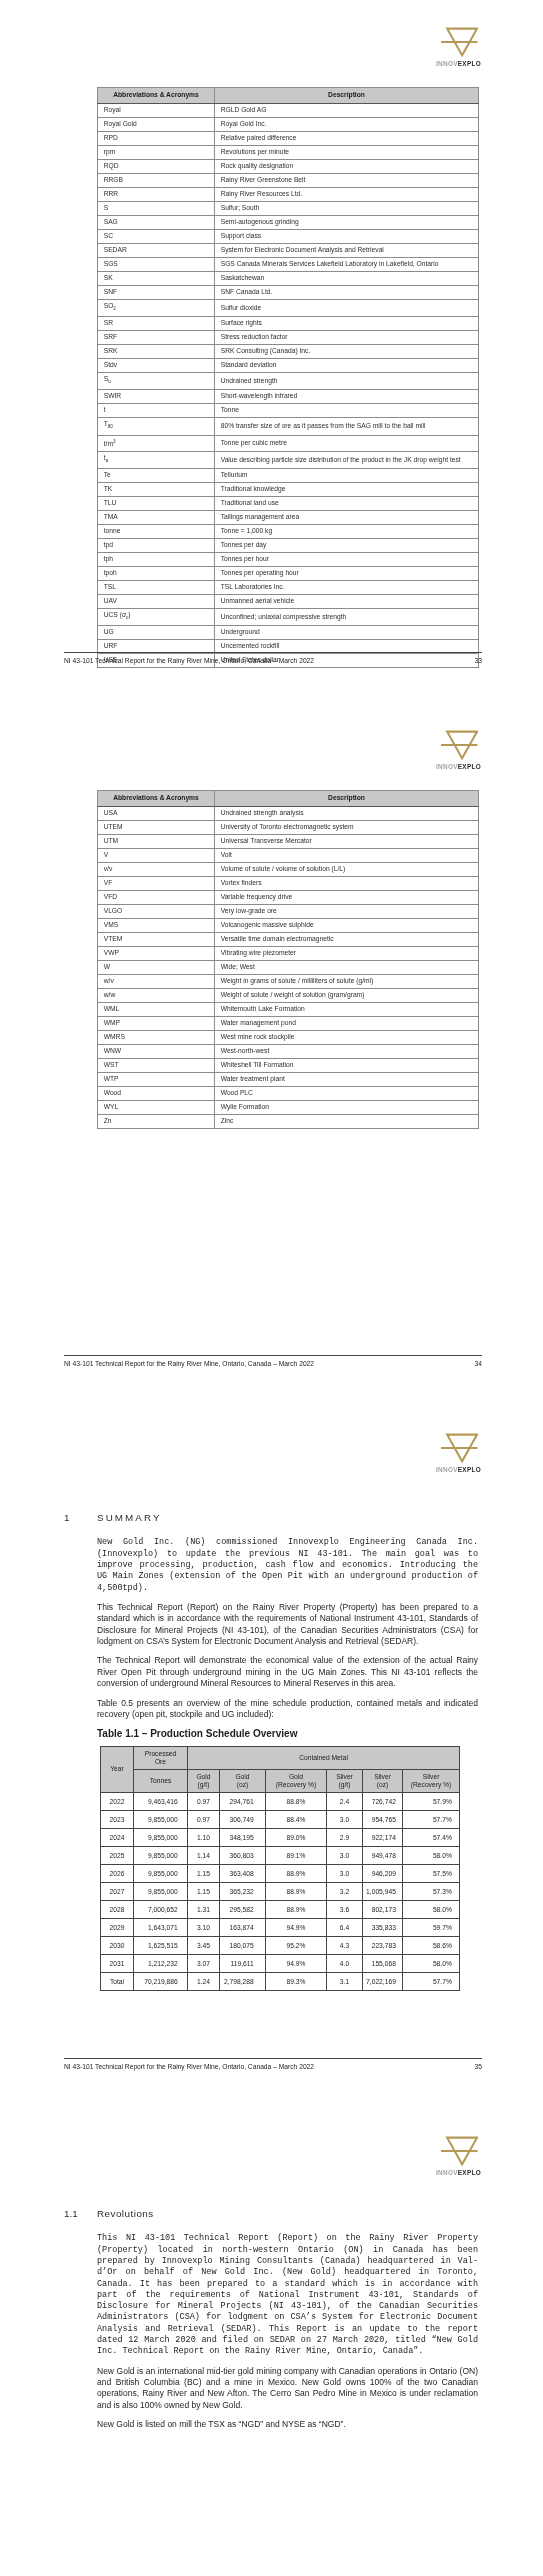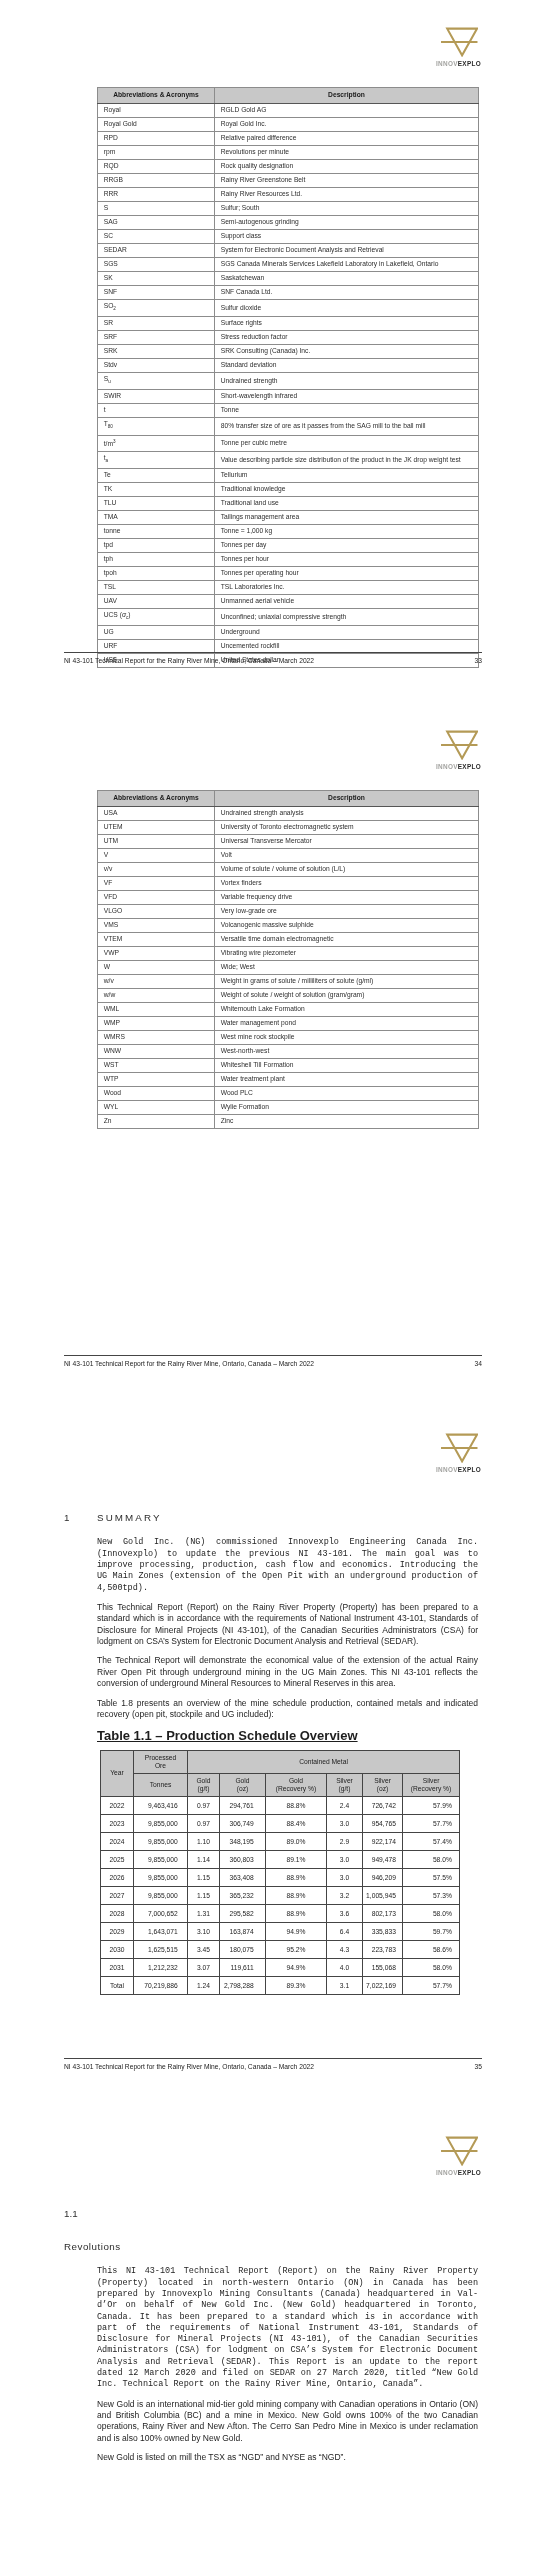--- a/index.html
+++ b/index.html
@@ -24,26 +24,26 @@
                padding:2.1px 5.7px;vertical-align:middle;line-height:8.8px;}
   table.abbrev th{background:#c8c8c8;text-align:center;font-weight:bold;color:#1a1a1a;
                border-bottom:1px solid #555;padding:3.1px 2.1px;}
   table.abbrev sub,table.prod sub{font-size:4.6px;}
   table.abbrev sup{font-size:4.6px;}
 
   
   .heading{display:flex;margin-left:0;color:#2e2e2e;font-size:9.8px;}
   .heading .hnum{width:33px;flex:0 0 33px;}
   .page-35 .heading{padding-top:106px;}
-  .page-36 .heading{padding-top:99px;flex-direction:column;}
+  .page-36 .heading{padding-top:99px;}
   .page-35 .heading .htitle{letter-spacing:2.1px;}
   .page-36 .heading .htitle{letter-spacing:0.5px;}
   p.body{margin:0 0 8.2px 33px;width:381px;text-align:justify;font-size:8.5px;line-height:11.3px;color:#1e1e1e;}
   .page-35 p.body:first-of-type,.page-36 p.body:first-of-type{margin-top:14.4px;font-family:Liberation Mono, monospace;}
-  .tcaption{margin:4.1px 0 7.2px 33px;font-size:13px;font-weight:bold;color:#1e1e1e;text-decoration:underline;}
+  .tcaption{margin:4.1px 0 7.2px 33px;font-size:10px;font-weight:bold;color:#1e1e1e;}
 
   
   table.prod{border-collapse:collapse;margin:0 0 0 36px;border:1px solid #2e2e2e;table-layout:fixed;}
   table.prod th{background:#c8c8c8;font-weight:normal;font-size:6.7px;color:#1c1c1c;
                 border:0.5px solid #444;text-align:center;vertical-align:middle;padding:2.6px 1px;line-height:8.2px;}
   table.prod td{border:0.5px solid #444;font-size:6.7px;color:#222;height:15px;padding:1px 3.1px;vertical-align:middle;}
   table.prod td:nth-child(1){text-align:center;}
   table.prod td:nth-child(2){text-align:right;padding-right:9.3px;}
   table.prod td:nth-child(3){text-align:center;}
   table.prod td:nth-child(4){text-align:right;padding-right:11.3px;}
@@ -369,21 +369,21 @@
       </svg>
       <div class="wordmark"><span class="innov">INNOV</span><span class="explo">EXPLO</span></div>
     </div>
     <div class="heading">
       <span class="hnum">1</span>
       <span class="htitle">SUMMARY</span>
     </div>
     <p class="body">New Gold Inc. (NG) commissioned Innovexplo Engineering Canada Inc. (Innovexplo) to update the previous NI 43-101. The main goal was to improve processing, production, cash flow and economics. Introducing the UG Main Zones (extension of the Open Pit with an underground production of 4,500tpd).</p>
     <p class="body">This Technical Report (Report) on the Rainy River Property (Property) has been prepared to a standard which is in accordance with the requirements of National Instrument 43-101, Standards of Disclosure for Mineral Projects (NI 43-101), of the Canadian Securities Administrators (CSA) for lodgment on CSA’s System for Electronic Document Analysis and Retrieval (SEDAR).</p>
     <p class="body">The Technical Report will demonstrate the economical value of the extension of the actual Rainy River Open Pit through underground mining in the UG Main Zones. This NI 43-101 reflects the conversion of underground Mineral Resources to Mineral Reserves in this area.</p>
-    <p class="body">Table 1.8 presents an overview of the mine schedule production, contained metals and indicated recovery (open pit, stockpile and UG included):</p>
+    <p class="body">Table 0.5 presents an overview of the mine schedule production, contained metals and indicated recovery (open pit, stockpile and UG included):</p>
     <div class="tcaption">Table 1.1 – Production Schedule Overview</div>
     <table class="prod">
         <colgroup>
           <col style="width: 33px;">
           <col style="width: 54px;">
           <col style="width: 32px;">
           <col style="width: 46px;">
           <col style="width: 61px;">
           <col style="width: 36px;">
           <col style="width: 39px;">

